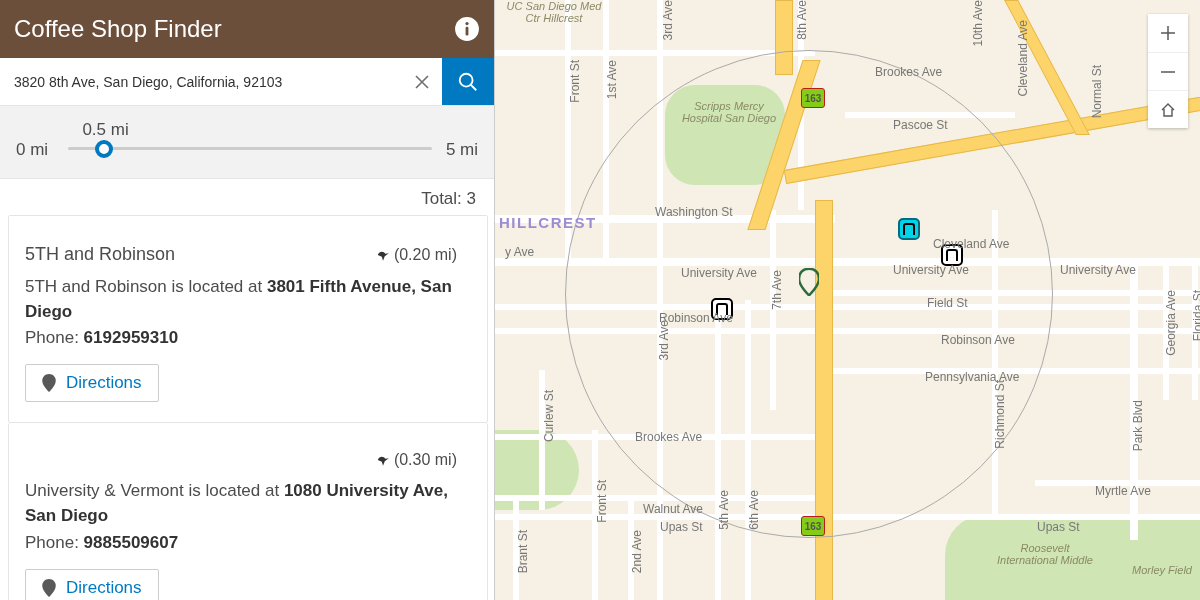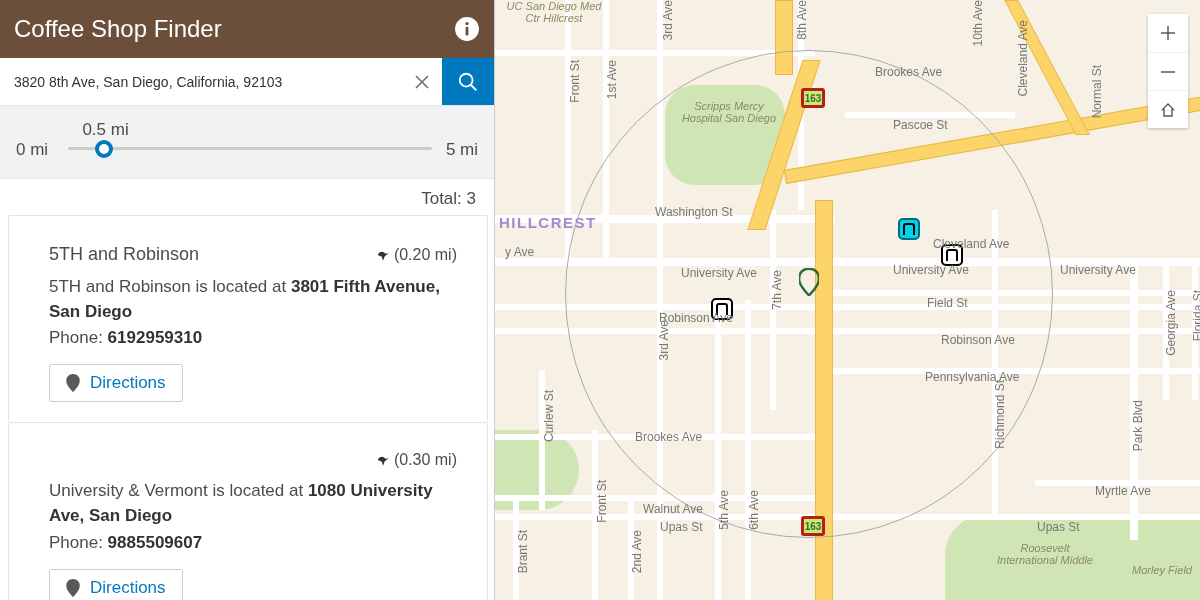--- a/index.html
+++ b/index.html
@@ -18,40 +18,40 @@
 .slider-zone .max { width: 46px; text-align:right; }
 .slider-wrap { flex:1; position:relative; height: 40px; }
 .slider-label { position:absolute; top:0; font-size:17px; color:#4c4c4c; }
 .slider-track { position:absolute; bottom:10px; left:0; right:0; height:3px; background:#ccc; border-radius:2px; }
 .slider-thumb { position:absolute; bottom:2px; width:18px; height:18px; background:#fff; border:4px solid #0079c1; border-radius:50%; transform:translateX(-50%); }
 .total { text-align:right; padding: 10px 18px 6px 0; font-size:17px; color:#4c4c4c; }
 .results { flex:1; overflow-y:scroll; padding: 0 6px 0 8px; }
 .results::-webkit-scrollbar { width: 14px; }
 .results::-webkit-scrollbar-track { background:#f0f0f0; }
 .results::-webkit-scrollbar-thumb { background:#bdbdbd; border-radius:2px; }
-.card { border:1px solid #e5e5e5; border-radius:2px; padding: 28px 30px 20px 40px; margin-bottom: 0; }
+.card { border:1px solid #e5e5e5; border-radius:2px; padding: 28px 30px 20px 16px; margin-bottom: 0; }
 .card-head { display:flex; align-items:center; margin-bottom: 10px; }
 .card-title { font-size:18px; color:#4c4c4c; }
 .card-dist { margin-left:auto; display:flex; align-items:center; font-size:16px; color:#4c4c4c; }
 .card-dist svg { margin-right:4px; }
 .card-body { font-size:17px; color:#4c4c4c; line-height:1.45; margin-bottom:4px; }
 .card-body b { font-weight:600; color:#333; }
 .card-phone { font-size:17px; color:#4c4c4c; margin-bottom:16px; }
 .card-phone b { font-weight:600; color:#333; }
 .dir-btn { display:inline-flex; align-items:center; gap:10px; padding: 8px 16px; border:1px solid #ccc; background:#fff; color:#0079c1; font-size:17px; cursor:pointer; border-radius:2px; }
 .dir-btn svg * { fill:#595959; }
 
 .map { flex:1; height:600px; position:relative; background:#f6f1e4; overflow:hidden; }
 .road-major { position:absolute; background:#fdd46a; border:1px solid #e6b84a; }
 .road { position:absolute; background:#fff; }
 .park { position:absolute; background:#cfe5b4; }
 .neigh { position:absolute; color:#9d8ccf; font-size:15px; font-weight:700; letter-spacing:1.5px; }
 .street-h { position:absolute; color:#777; font-size:12px; white-space:nowrap; }
 .street-v { position:absolute; color:#777; font-size:12px; white-space:nowrap; writing-mode:vertical-rl; transform:rotate(180deg); }
-.shield { position:absolute; width:24px; height:20px; background:#bef264; border:3px solid #b91c1c; border-radius:3px; display:flex; align-items:center; justify-content:center; font-size:10px; color:#555; font-weight:600; }
+.shield { position:absolute; width:24px; height:20px; background:#84cc16; border:1px solid #b91c1c; border-radius:3px; display:flex; align-items:center; justify-content:center; font-size:10px; color:#555; font-weight:600; }
 .ring { position:absolute; border:1px solid #aaa; border-radius:50%; }
 .pin { position:absolute; }
 .poi { position:absolute; width:22px; height:22px; background:#fff; border:2px solid #000; border-radius:5px; display:flex; align-items:center; justify-content:center; }
 .poi.sel { background:#00d4e6; border-color:#006b80; }
 .poi::after { content:""; width:8px; height:10px; border:2px solid #000; border-bottom:none; border-radius:3px 3px 0 0; }
 .ctrl { position:absolute; right:12px; top:14px; width:40px; background:#fff; box-shadow:0 1px 3px rgba(0,0,0,.25); }
 .ctrl button { width:40px; height:38px; border:none; background:#fff; display:flex; align-items:center; justify-content:center; cursor:pointer; color:#6e6e6e; }
 .ctrl button + button { border-top:1px solid #eee; }
 .poi-label { position:absolute; color:#8a8a66; font-size:11px; line-height:1.1; text-align:center; font-style:italic; }
 </style>

